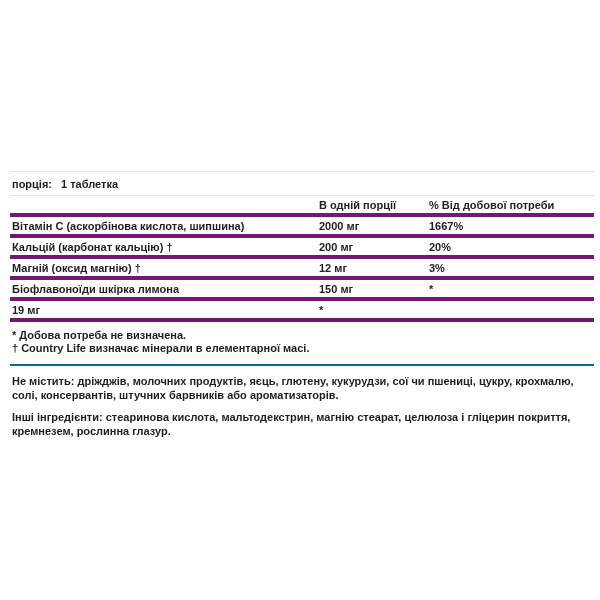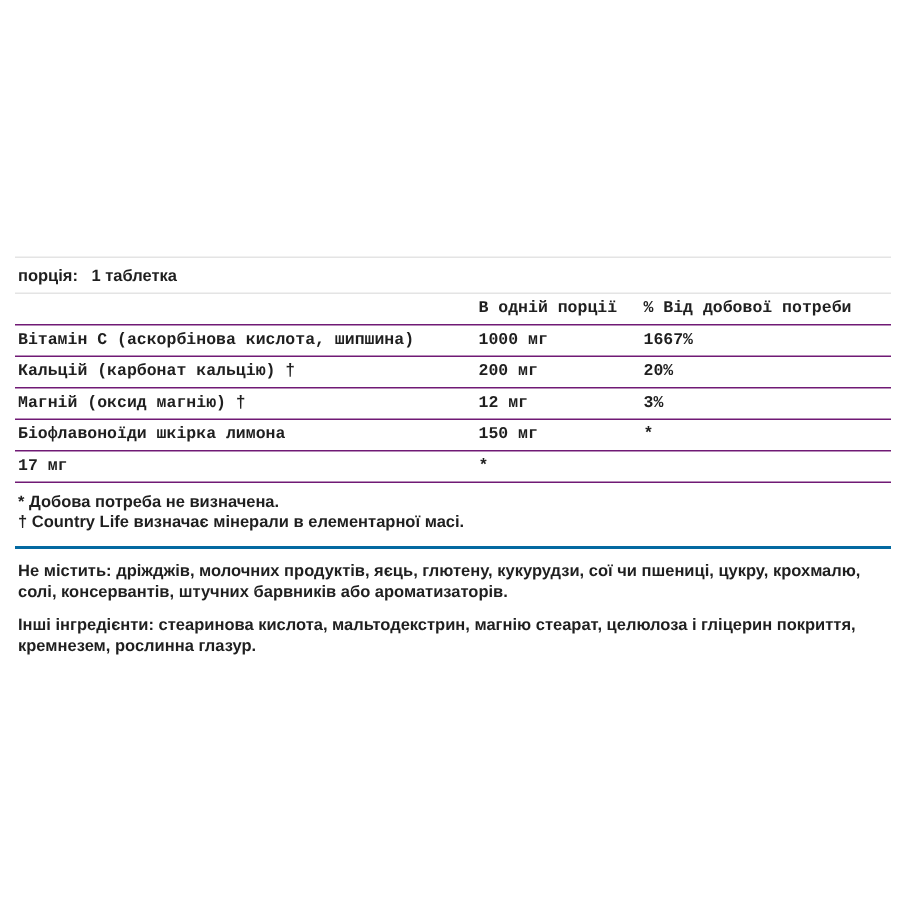--- a/index.html
+++ b/index.html
@@ -25,22 +25,21 @@
     border-top:1px solid #e4e4e4;
     border-bottom:1px solid #e4e4e4;
     padding-left:2px;
     text-align:right;
   }
   .t-row {
     display:grid;
     grid-template-columns:307px 110px 1fr;
     align-items:center;
     height:21px;
-    border-bottom:1px solid #701a75;
-    font-family:Liberation Mono, monospace;
+    border-bottom:4px solid #701a75;
   }
   .t-row .cell { padding-left:2px; white-space:nowrap; overflow:hidden; }
   .footnotes {
     padding:7px 0 9px 2px;
     line-height:13px;
     border-bottom:2px solid #0369a1;
   }
   .para {
     margin-top:9px;
     padding-left:2px;
@@ -59,21 +58,21 @@
     </div>
 
     <div class="t-row">
       <div class="cell"></div>
       <div class="cell">В одній порції</div>
       <div class="cell">% Від добової потреби</div>
     </div>
 
     <div class="t-row">
       <div class="cell">Вітамін С (аскорбінова кислота, шипшина)</div>
-      <div class="cell">1000 мг</div>
+      <div class="cell">2000 мг</div>
       <div class="cell">1667%</div>
     </div>
 
     <div class="t-row">
       <div class="cell">Кальцій (карбонат кальцію) †</div>
       <div class="cell">200 мг</div>
       <div class="cell">20%</div>
     </div>
 
     <div class="t-row">
@@ -82,21 +81,21 @@
       <div class="cell">3%</div>
     </div>
 
     <div class="t-row">
       <div class="cell">Біофлавоноїди шкірка лимона</div>
       <div class="cell">150 мг</div>
       <div class="cell">*</div>
     </div>
 
     <div class="t-row">
-      <div class="cell">17 мг</div>
+      <div class="cell">19 мг</div>
       <div class="cell">*</div>
     </div>
 
     <div class="footnotes">
       <div>* Добова потреба не визначена.</div>
       <div>† Country Life визначає мінерали в елементарної масі.</div>
     </div>
 
     <div class="para">Не містить: дріжджів, молочних продуктів, яєць, глютену, кукурудзи, сої чи пшениці, цукру, крохмалю, солі, консервантів, штучних барвників або ароматизаторів.</div>
 

